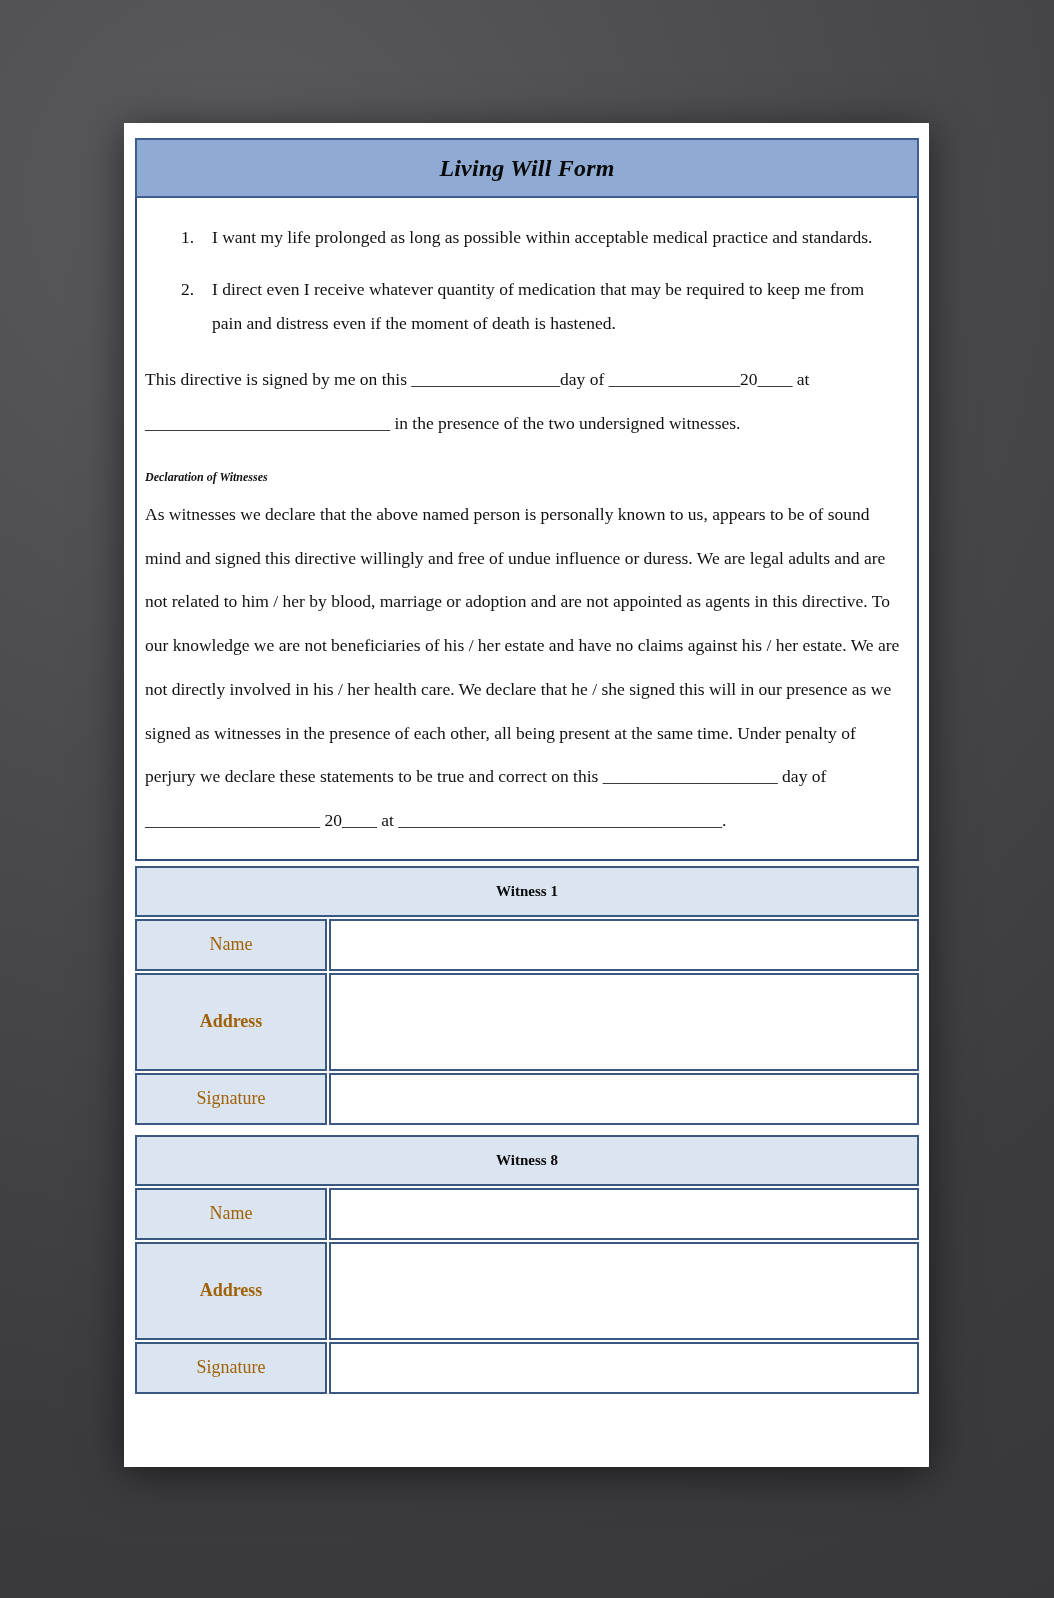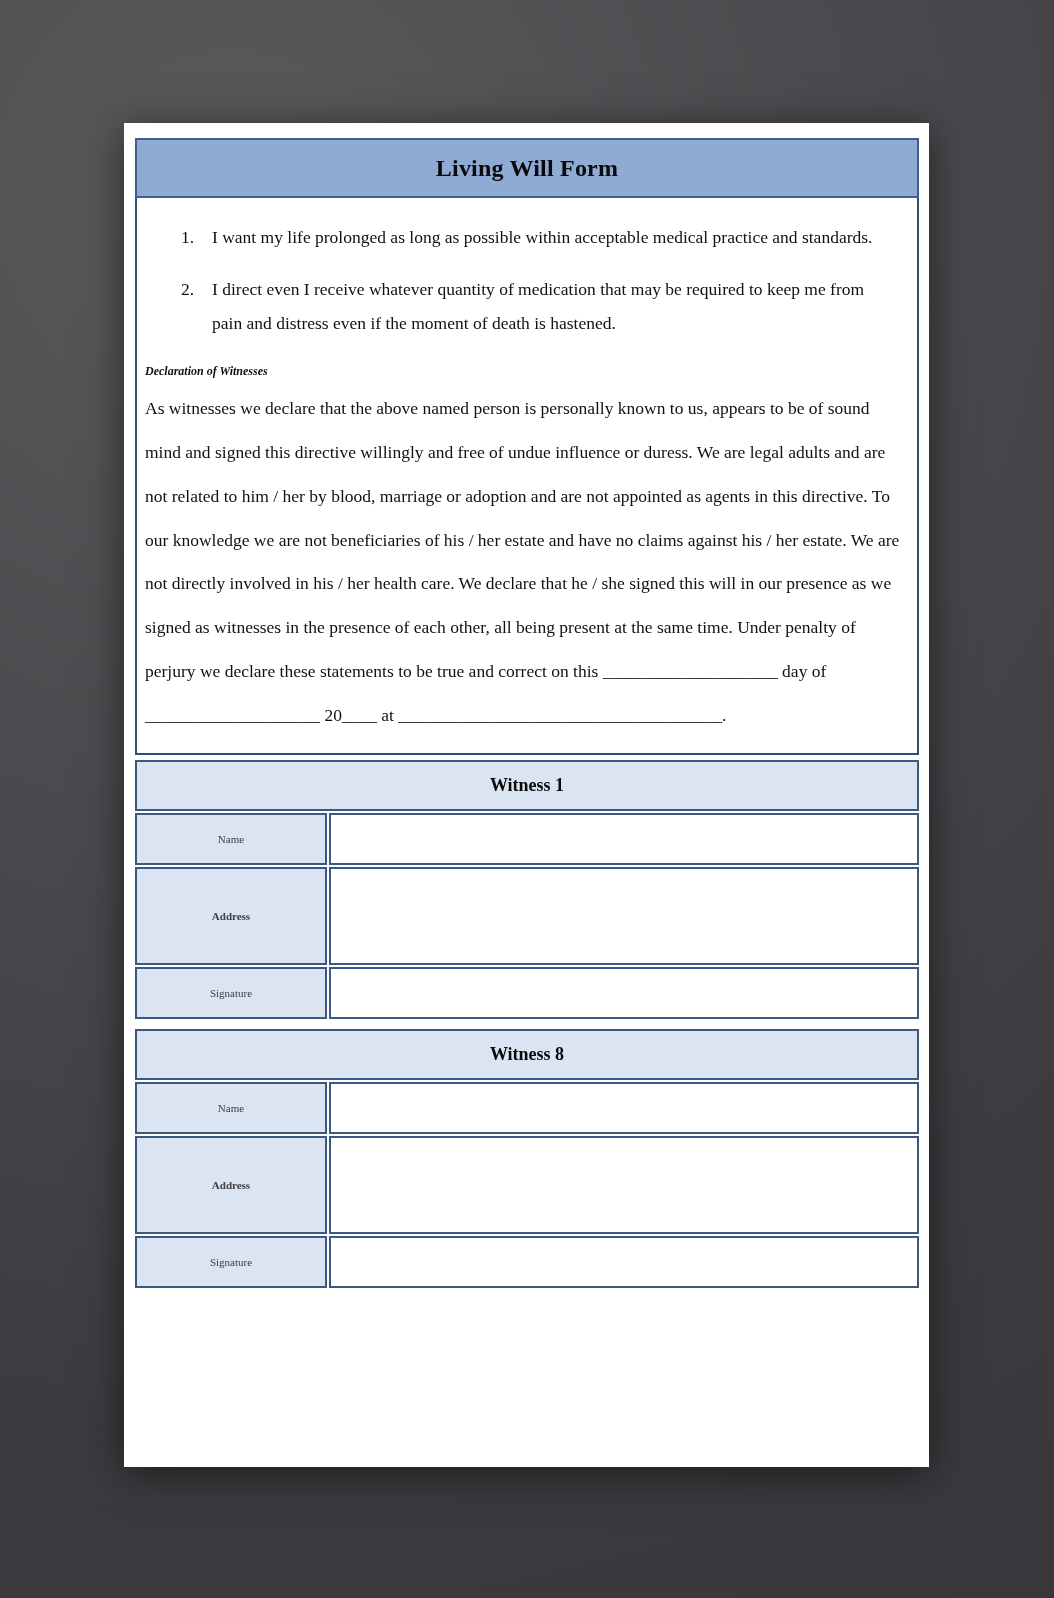--- a/index.html
+++ b/index.html
@@ -21,20 +21,21 @@
   }
   .doc-header {
     height: 60px;
     background: #8fabd3;
     border: 2px solid #3e5e92;
     display: flex; align-items: center; justify-content: center;
   }
   .doc-title {
     font-size: 24px; font-weight: bold; color: #0a0a0a;
     letter-spacing: 0.2px;
+    font-style: italic;
   }
   .text-section {
     border: 2px solid #2f4d78;
     border-top: none;
     background: #ffffff;
     padding: 20px 8px 16px 8px;
     font-size: 17.5px;
     color: #111;
   }
   .num-list { list-style: none; margin-top: 2px; }
@@ -64,37 +65,37 @@
     margin-top: 8px;
     line-height: 2.5;
     padding-right: 2px;
   }
   .wit-header {
     margin-top: 5px;
     height: 51px;
     background: #dbe4f1;
     border: 2px solid #3a5880;
     display: flex; align-items: center; justify-content: center;
-    font-weight: bold; font-size: 18px; color: #0a0a0a;
+    font-weight: bold; font-size: 15px; color: #0a0a0a;
   }
   .wit-header.second { margin-top: 8px; }
   .wit-table {
     width: 100%;
     border-collapse: separate;
     border-spacing: 2px;
     margin-left: -2px; margin-right: -2px;
     width: calc(100% + 4px);
   }
   .wit-table td { border: 2px solid #3a5880; }
   .wit-table td.lbl {
     width: 192px;
     background: #dbe4f1;
     text-align: center;
     vertical-align: middle;
-    font-size: 11px; color: #404040;
+    font-size: 18px; color: #a16207;
   }
   .wit-table td.val { background: #ffffff; }
   .wit-table tr.row-sm td { height: 52px; }
   .wit-table tr.row-lg td { height: 98px; font-weight: bold; }
 </style>
 </head>
 <body>
 
 <div class="stage">
   <div class="page">
@@ -108,20 +109,21 @@
         <li>
           <span class="num">1.</span>
           <span class="itm-text">I want my life prolonged as long as possible within acceptable medical practice and standards.</span>
         </li>
         <li>
           <span class="num">2.</span>
           <span class="itm-text">I direct even I receive whatever quantity of medication that may be required to keep me from pain and distress even if the moment of death is hastened.</span>
         </li>
       </ol>
 
+      <p class="directive-para">This directive is signed by me on this _________________day of _______________20____ at ____________________________ in the presence of the two undersigned witnesses.</p>
 
       <h3 class="decl-heading">Declaration of Witnesses</h3>
 
       <p class="decl-para">As witnesses we declare that the above named person is personally known to us, appears to be of sound mind and signed this directive willingly and free of undue influence or duress. We are legal adults and are not related to him / her by blood, marriage or adoption and are not appointed as agents in this directive. To our knowledge we are not beneficiaries of his / her estate and have no claims against his / her estate. We are not directly involved in his / her health care. We declare that he / she signed this will in our presence as we signed as witnesses in the presence of each other, all being present at the same time. Under penalty of perjury we declare these statements to be true and correct on this ____________________ day of ____________________ 20____ at _____________________________________.</p>
     </div>
 
     <div class="wit-header">Witness 1</div>
     <table class="wit-table">
       <tbody>
           <tr class="row-sm">

